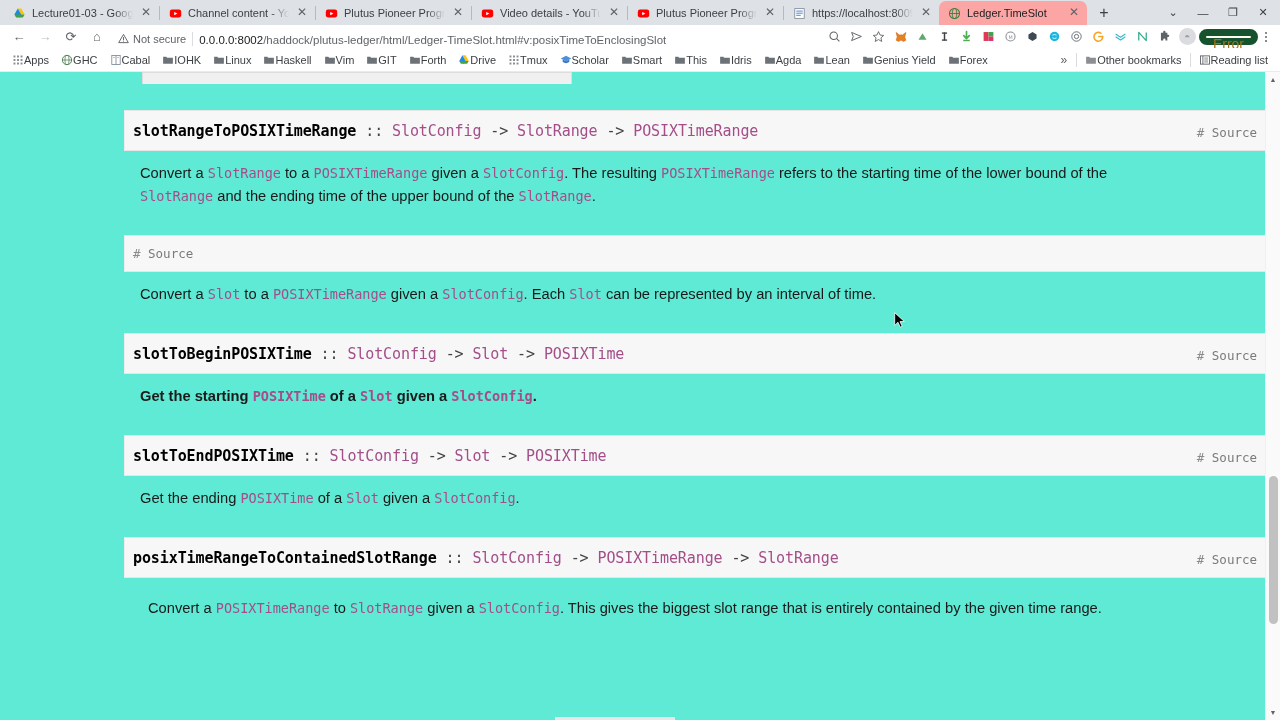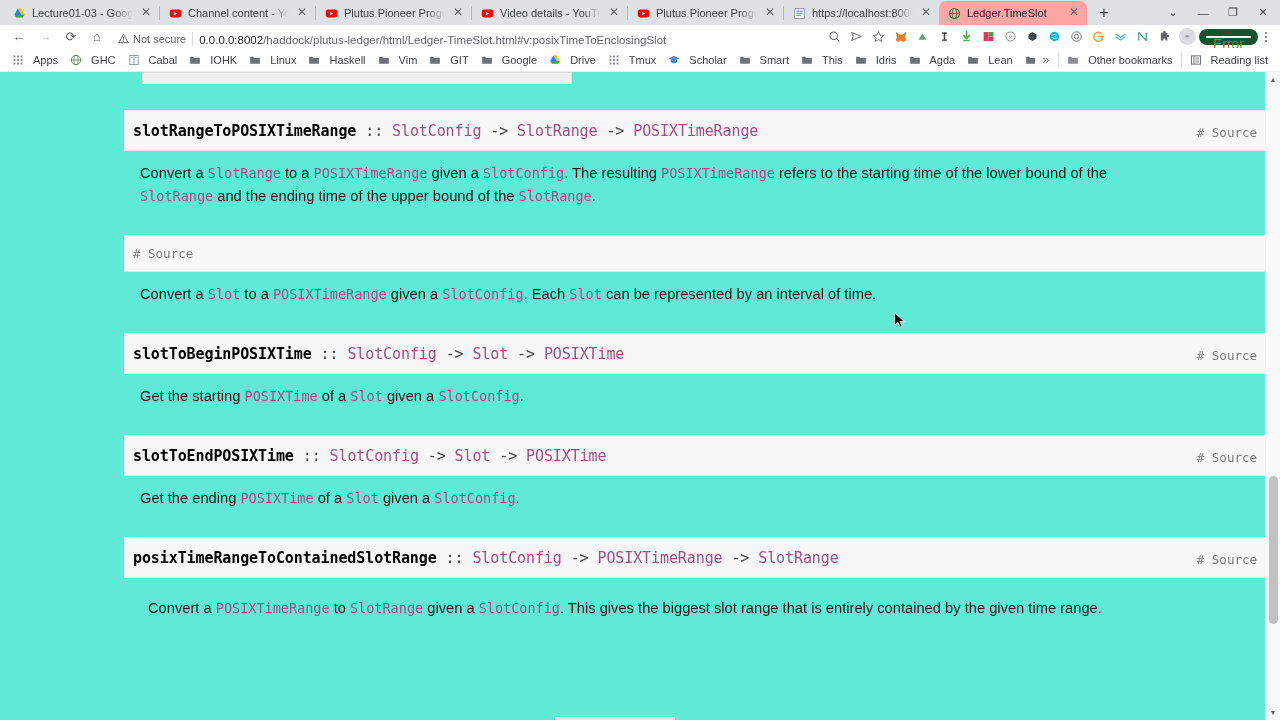--- a/index.html
+++ b/index.html
@@ -113,21 +113,21 @@
   }
   .kebab { width: 16px; display:flex; flex-direction:column; align-items:center; gap:2px; }
   .kebab i { width:2px; height:2px; background:#5f6368; border-radius:50%; display:block; }
 
   
   .bookmarks {
     height: 24px; background: #ffffff; display: flex; align-items: center;
     padding: 0 6px; font-size: 11px; color: #3c4043; gap: 0;
     border-bottom: 1px solid #e8eaed; flex: 0 0 24px;
   }
-  .bm { display: flex; align-items: flex-end; gap: 9px; padding: 2px 6px; white-space: nowrap; }
+  .bm { display: flex; align-items: flex-end; gap: 0; padding: 2px 6px; white-space: nowrap; }
   .bm-ico { width: 12px; height: 12px; display:block; flex:0 0 12px; }
   .bm-right { margin-left: auto; display: flex; align-items: center; }
   .bm-chev { padding: 0 7px; color: #5f6368; font-size: 12px; }
   .bm-div { width: 1px; height: 14px; background: #dadce0; margin: 0 2px; }
 
   
   .viewport {
     flex: 1 1 auto; position: relative; background: #5eead4; overflow: hidden;
   }
   .doc {
@@ -451,21 +451,21 @@
         <div class="bm">
           <svg class="bm-ico" viewBox="0 0 16 16">
             <path d="M1.5 3.5 h4.2 l1.2 1.5 h7.6 v8 h-13 Z" fill="#6d7278"></path>
           </svg>
           <span>GIT</span>
         </div>
         <div class="bm">
           <svg class="bm-ico" viewBox="0 0 16 16">
             <path d="M1.5 3.5 h4.2 l1.2 1.5 h7.6 v8 h-13 Z" fill="#6d7278"></path>
           </svg>
-          <span>Google</span>
+          <span>Forth</span>
         </div>
         <div class="bm">
           <svg class="bm-ico" viewBox="0 0 16 16">
             <path d="M5.9 1.8 L10.1 1.8 L14.3 9.2 L10.1 9.2 Z" fill="#ffc107"></path>
             <path d="M5.9 1.8 L10.1 9.2 L8.0 12.9 L1.7 9.2 Z" fill="#1e88e5"></path>
             <path d="M1.7 9.2 L14.3 9.2 L12.2 12.9 L3.8 12.9 Z" fill="#43a047"></path>
           </svg>
           <span>Drive</span>
         </div>
         <div class="bm">
@@ -571,21 +571,21 @@
             <div style="height: 27px;"></div>
             <div class="decl">
               <a class="src"><span class="hash">#</span> <span>Source</span></a>
             </div>
             <p class="desc" style="margin: 0px;"><span>Convert a </span><span class="code">Slot</span><span> to a </span><span class="code">POSIXTimeRange</span><span> given a </span><span class="code">SlotConfig</span><span>. Each </span><span class="code">Slot</span><span> can be represented by an interval of time.</span></p>
             <div style="height: 27px;"></div>
             <div class="decl">
               <div class="decl-sig"><span class="fname">slotToBeginPOSIXTime</span> <span class="punc">::</span> <span class="tylink">SlotConfig</span> <span class="arrow">-&gt;</span> <span class="tylink">Slot</span> <span class="arrow">-&gt;</span> <span class="tylink">POSIXTime</span></div>
               <a class="src"><span class="hash">#</span> <span>Source</span></a>
             </div>
-            <p class="desc" style="margin: 0px;"><span>Get the starting </span><span class="code">POSIXTime</span><span> of a </span><span class="code">Slot</span><span> given a </span><span class="code">SlotConfig</span><span>.</span></p>
+            <p class="desc" style="margin: 0px; font-weight: bold;"><span>Get the starting </span><span class="code">POSIXTime</span><span> of a </span><span class="code">Slot</span><span> given a </span><span class="code">SlotConfig</span><span>.</span></p>
             <div style="height: 27px;"></div>
             <div class="decl">
               <div class="decl-sig"><span class="fname">slotToEndPOSIXTime</span> <span class="punc">::</span> <span class="tylink">SlotConfig</span> <span class="arrow">-&gt;</span> <span class="tylink">Slot</span> <span class="arrow">-&gt;</span> <span class="tylink">POSIXTime</span></div>
               <a class="src"><span class="hash">#</span> <span>Source</span></a>
             </div>
             <p class="desc" style="margin: 0px;"><span>Get the ending </span><span class="code">POSIXTime</span><span> of a </span><span class="code">Slot</span><span> given a </span><span class="code">SlotConfig</span><span>.</span></p>
             <div style="height: 27px;"></div>
             <div class="decl">
               <div class="decl-sig"><span class="fname">posixTimeRangeToContainedSlotRange</span> <span class="punc">::</span> <span class="tylink">SlotConfig</span> <span class="arrow">-&gt;</span> <span class="tylink">POSIXTimeRange</span> <span class="arrow">-&gt;</span> <span class="tylink">SlotRange</span></div>
               <a class="src"><span class="hash">#</span> <span>Source</span></a>

